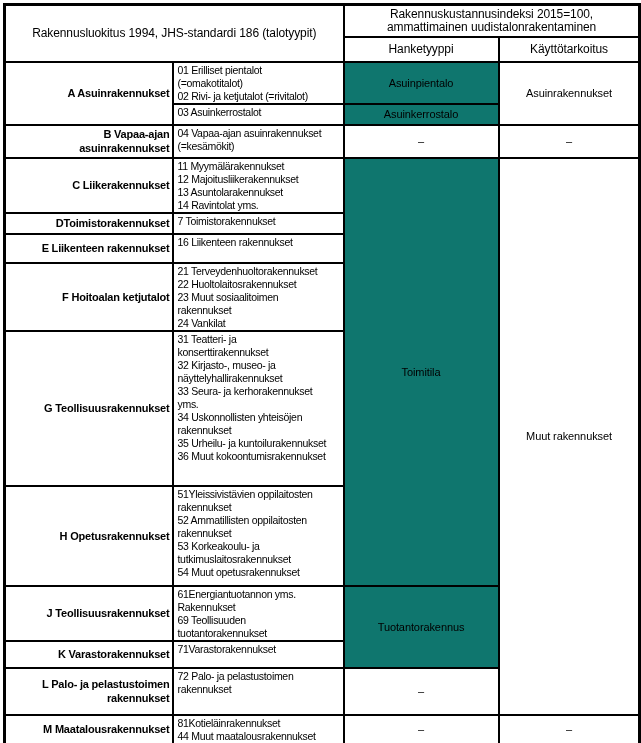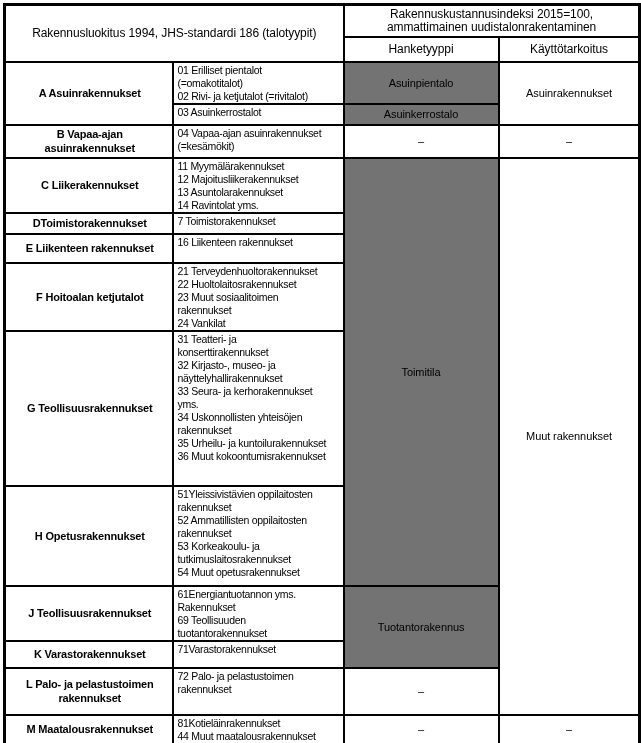--- a/index.html
+++ b/index.html
@@ -20,29 +20,29 @@
   colgroup col.c2{width:171px}
   colgroup col.c3{width:155px}
   colgroup col.c4{width:141px}
   .hdr{
     text-align:center;font-size:12px;line-height:13px;
     white-space:pre-line;letter-spacing:-0.1px;
   }
   .cat{
     font-weight:bold;font-size:11px;line-height:14px;
     padding:1px 2px 1px 4px;white-space:pre-line;letter-spacing:-0.2px;
-    text-align:center;
+    text-align:right;
   }
   .codes{
     vertical-align:top;font-size:10.5px;line-height:13px;
     padding:1px 16px 0 4px;white-space:pre-line;letter-spacing:-0.3px;
     text-align:left;
   }
   .mid{text-align:center;font-size:11px;letter-spacing:-0.1px;}
-  .gray{background:#737373;}
+  .gray{background:#0f766e;}
   tr.rh1{height:32px} tr.rh2{height:25px}
   tr.ra1{height:29px} tr.ra2{height:21px}
   tr.rb{height:33px}  tr.rc{height:54px}
   tr.rd{height:21px}  tr.re{height:29px}
   tr.rf{height:54px}  tr.rg{height:155px}
   tr.rh{height:100px} tr.rj{height:53px}
   tr.rk{height:27px}  tr.rl{height:47px}
   tr.rm{height:21px}  tr.rn{height:22px}
 </style>
 </head>

